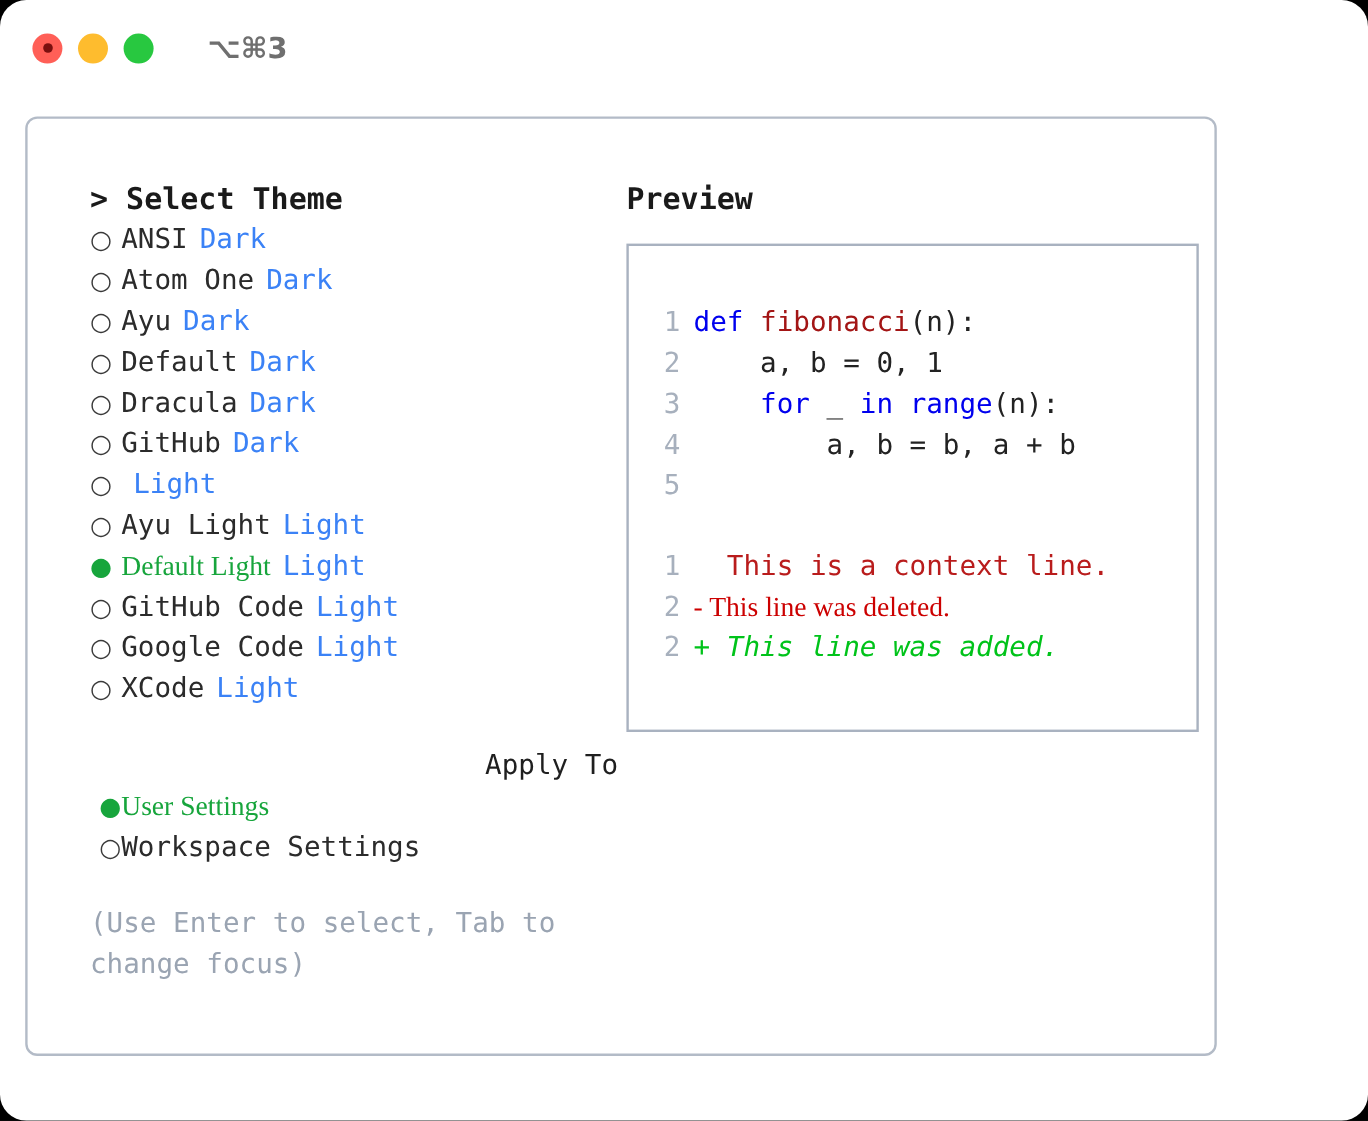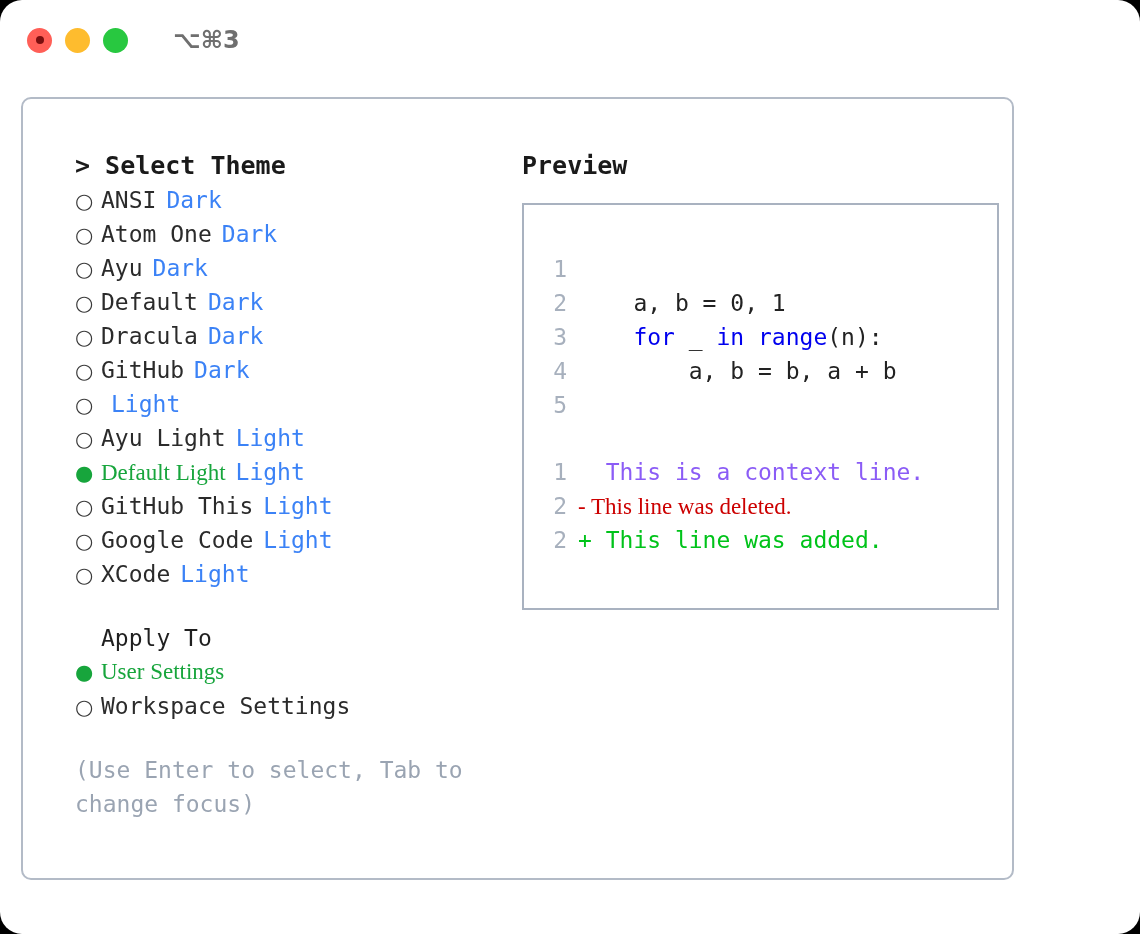--- a/index.html
+++ b/index.html
@@ -120,20 +120,21 @@
   }
   .option-row.selected .bullet { color: #17a53c; }
   .opt-name { color: #2b2b2b; }
   .option-row.selected .opt-name { color: #17a53c; font-family: Liberation Serif, serif; }
   .opt-suffix { color: #3b82f6; margin-left: 10px; }
   .opt-suffix:empty { display: none; }
 
   
   #applyto {
     margin-top: 30px;
+    text-align: right;
   }
   .sub-heading {
     font-size: 23px;
     color: #1f1f1f;
     line-height: 34px;
     padding-left: 26px;
     white-space: pre;
   }
 
   
@@ -180,23 +181,23 @@
   .tok-kw   { color: #0000ee; }
   .tok-fn   { color: #a31515; }
   .tok-plain{ color: #222222; }
 
   #diff-area {
     position: absolute;
     left: 13px;
     top: 250px;
     right: 6px;
   }
-  .diff-ctx { color: #8b5cf6; text-align: right; }
+  .diff-ctx { color: #b91c1c; text-align: right; }
   .diff-del { color: #cc0000; font-family: Liberation Serif, serif; }
-  .diff-add { color: #00c31a; }
+  .diff-add { color: #00c31a; font-style: italic; }
 </style>
 </head>
 <body>
 
 <div id="page">
 
   <div id="titlebar">
     <div class="lights">
       <span class="light red">
           <span class="dot"></span>
@@ -214,41 +215,41 @@
       <div id="theme-list">
           <div class="option-row"><span class="bullet">○</span><span class="opt-name">ANSI</span><span class="opt-suffix">Dark</span></div>
           <div class="option-row"><span class="bullet">○</span><span class="opt-name">Atom One</span><span class="opt-suffix">Dark</span></div>
           <div class="option-row"><span class="bullet">○</span><span class="opt-name">Ayu</span><span class="opt-suffix">Dark</span></div>
           <div class="option-row"><span class="bullet">○</span><span class="opt-name">Default</span><span class="opt-suffix">Dark</span></div>
           <div class="option-row"><span class="bullet">○</span><span class="opt-name">Dracula</span><span class="opt-suffix">Dark</span></div>
           <div class="option-row"><span class="bullet">○</span><span class="opt-name">GitHub</span><span class="opt-suffix">Dark</span></div>
           <div class="option-row"><span class="bullet">○</span><span class="opt-suffix">Light</span></div>
           <div class="option-row"><span class="bullet">○</span><span class="opt-name">Ayu Light</span><span class="opt-suffix">Light</span></div>
           <div class="option-row selected"><span class="bullet">●</span><span class="opt-name">Default Light</span><span class="opt-suffix">Light</span></div>
-          <div class="option-row"><span class="bullet">○</span><span class="opt-name">GitHub This</span><span class="opt-suffix">Light</span></div>
+          <div class="option-row"><span class="bullet">○</span><span class="opt-name">GitHub Code</span><span class="opt-suffix">Light</span></div>
           <div class="option-row"><span class="bullet">○</span><span class="opt-name">Google Code</span><span class="opt-suffix">Light</span></div>
           <div class="option-row"><span class="bullet">○</span><span class="opt-name">XCode</span><span class="opt-suffix">Light</span></div>
         </div>
 
       <div id="applyto">
         <div class="sub-heading">Apply To</div>
         <div id="apply-list">
             <div class="option-row selected"><span class="bullet">●</span><span class="opt-name">User Settings</span></div>
             <div class="option-row"><span class="bullet">○</span><span class="opt-name">Workspace Settings</span></div>
           </div>
       </div>
 
       <div id="hint">(Use Enter to select, Tab to change focus)</div>
     </div>
 
     <div id="right-col">
       <div class="heading">Preview</div>
       <div id="preview-box">
         <div id="code-area">
-            <div class="code-line"><span class="ln">1</span></div>
+            <div class="code-line"><span class="ln">1</span><span class="code-text"><span class="tok-kw">def </span><span class="tok-fn">fibonacci</span><span class="tok-plain">(n):</span></span></div>
             <div class="code-line"><span class="ln">2</span><span class="code-text"><span class="tok-plain">    a, b = 0, 1</span></span></div>
             <div class="code-line"><span class="ln">3</span><span class="code-text"><span class="tok-plain">    </span><span class="tok-kw">for</span><span class="tok-plain"> _ </span><span class="tok-kw">in range</span><span class="tok-plain">(n):</span></span></div>
             <div class="code-line"><span class="ln">4</span><span class="code-text"><span class="tok-plain">        a, b = b, a + b</span></span></div>
             <div class="code-line"><span class="ln">5</span></div>
           </div>
         <div id="diff-area">
             <div class="code-line"><span class="ln">1</span><span class="diff-ctx">  This is a context line.</span></div>
             <div class="code-line"><span class="ln">2</span><span class="diff-del">- This line was deleted.</span></div>
             <div class="code-line"><span class="ln">2</span><span class="diff-add">+ This line was added.</span></div>
           </div>

